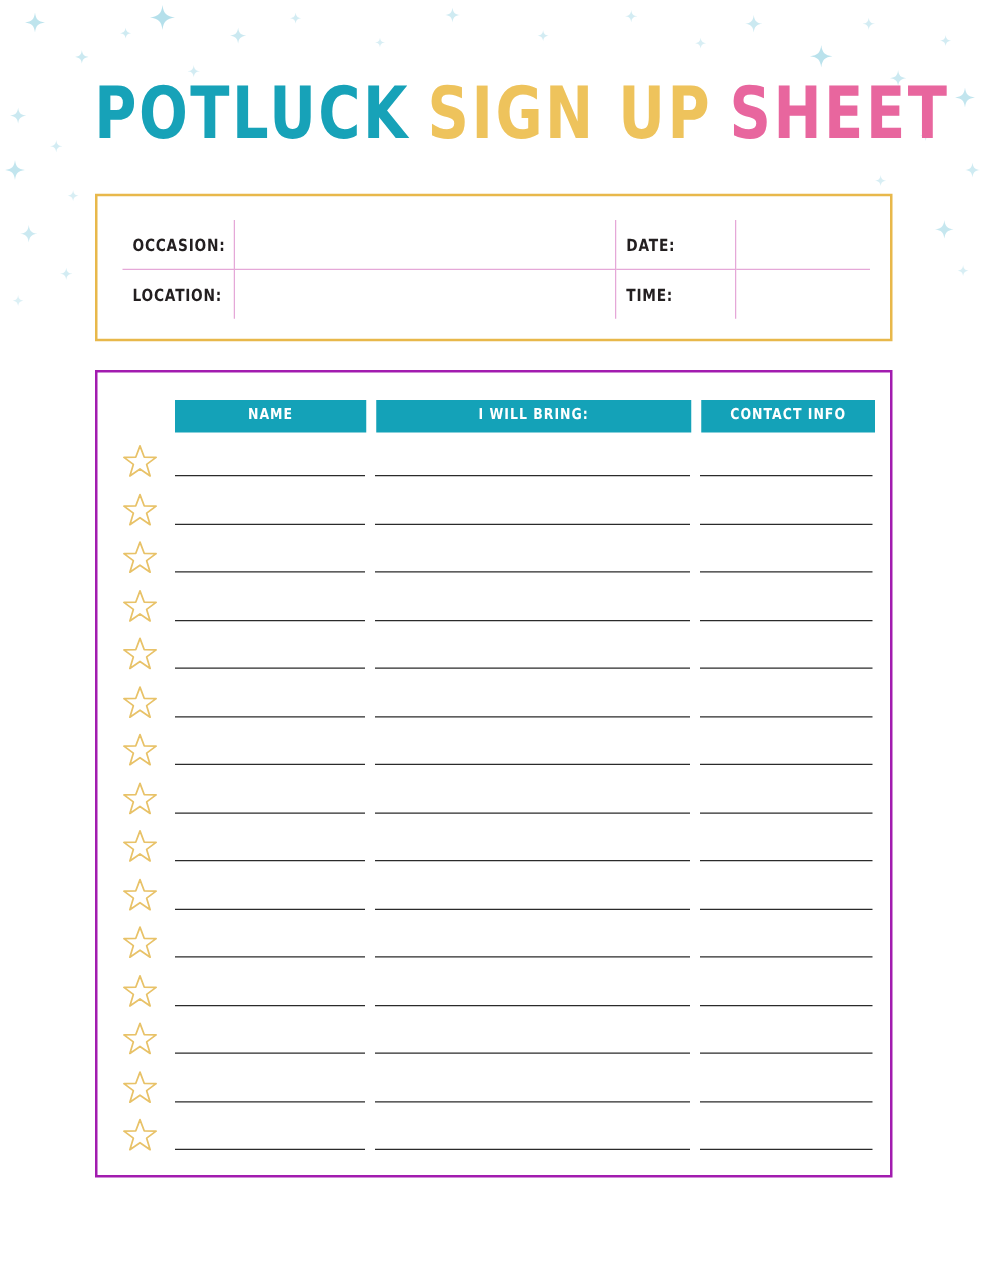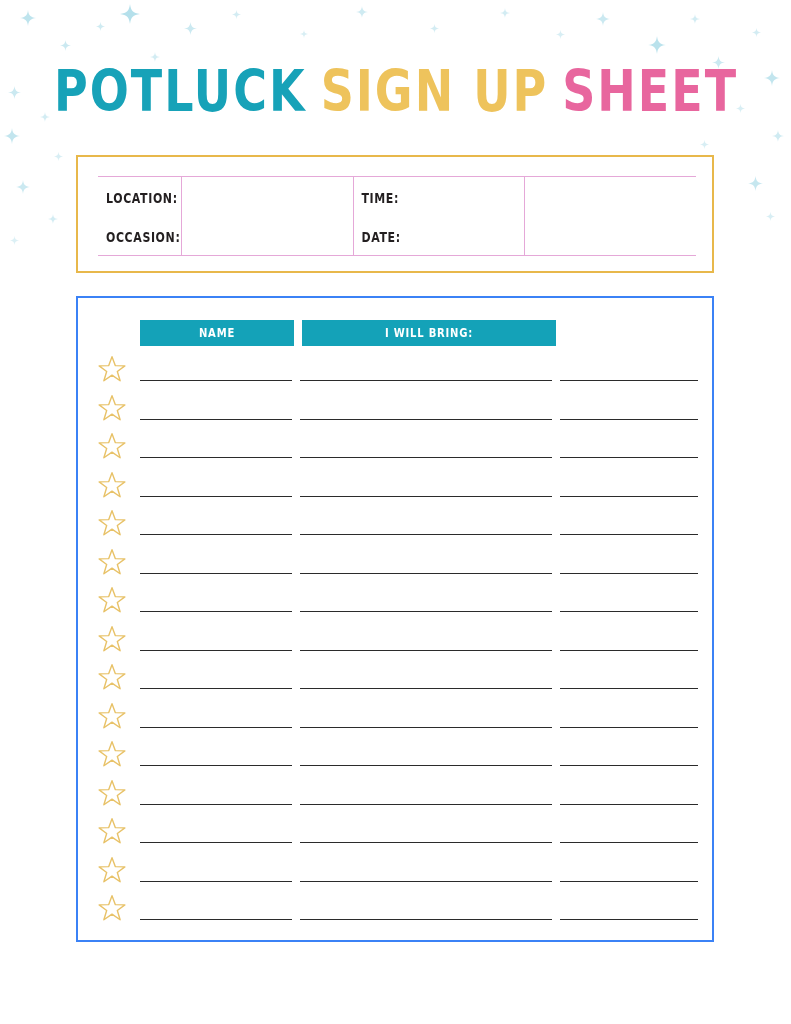--- a/index.html
+++ b/index.html
@@ -24,23 +24,24 @@
   
   .sparkle {
     position: absolute;
     pointer-events: none;
   }
   .sparkle svg { display: block; }
 
   
   .title-wrap {
     position: absolute;
-    left: 10px;
+    left: 0;
     right: 0;
     top: 62px;
+    text-align: center;
     padding-left: 44px;
   }
   .title {
     font-family: "DejaVu Sans", sans-serif;
     font-weight: bold;
     font-size: 46px;
     letter-spacing: 2px;
     line-height: 1;
     white-space: nowrap;
     transform: scaleY(1.25);
@@ -96,21 +97,21 @@
   td.lbl-time { border-bottom: none; }
   td.val-time { border-bottom: none; border-right: none; }
 
   
   .list-box {
     position: absolute;
     left: 76px;
     top: 296px;
     width: 638px;
     height: 646px;
-    border: 2px solid #3b82f6;
+    border: 2px solid #a21caf;
     box-sizing: border-box;
     background: #ffffff;
   }
 
   .headers {
     position: absolute;
     left: 62px;
     top: 22px;
     width: 560px;
     display: flex;
@@ -329,47 +330,48 @@
   <div class="title-wrap">
     <div class="title">
       <span class="t1">POTLUCK</span><span class="t2">SIGN UP</span><span class="t3">SHEET</span>
     </div>
   </div>
 
   <div class="info-box">
     <table class="info-table">
       <tbody>
           <tr>
+        <td class="lbl-occ">
+          <span class="info-label">OCCASION:</span>
+        </td>
+        <td class="val-occ"></td>
+        <td class="lbl-date">
+          <span class="info-label">DATE:</span>
+        </td>
+        <td class="val-date"></td>
+      </tr>
+      <tr>
         <td class="lbl-loc">
           <span class="info-label">LOCATION:</span>
         </td>
         <td class="val-loc"></td>
         <td class="lbl-time">
           <span class="info-label">TIME:</span>
         </td>
         <td class="val-time"></td>
       </tr>
-      <tr>
-        <td class="lbl-occ">
-          <span class="info-label">OCCASION:</span>
-        </td>
-        <td class="val-occ"></td>
-        <td class="lbl-date">
-          <span class="info-label">DATE:</span>
-        </td>
-        <td class="val-date"></td>
-      </tr>
     </tbody>
       </table>
   </div>
 
   <div class="list-box">
     <div class="headers">
       <div class="col-head ch-name"><span>NAME</span></div>
       <div class="col-head ch-bring"><span>I WILL BRING:</span></div>
+      <div class="col-head ch-contact"><span>CONTACT INFO</span></div>
     </div>
     <div class="rows" id="rows">
         <div class="row">
           <div class="star"><svg width="28" height="28" viewBox="0 0 100 100">
               <path d="M50 6 L62 38 L96 39 L69 59 L79 92 L50 72 L21 92 L31 59 L4 39 L38 38 Z" fill="none" stroke="#e8c268" stroke-width="5" stroke-linejoin="round"></path>
             </svg></div>
           <div class="lines">
             <div class="line ln-name"></div>
             <div class="line ln-bring"></div>
             <div class="line ln-contact"></div>

